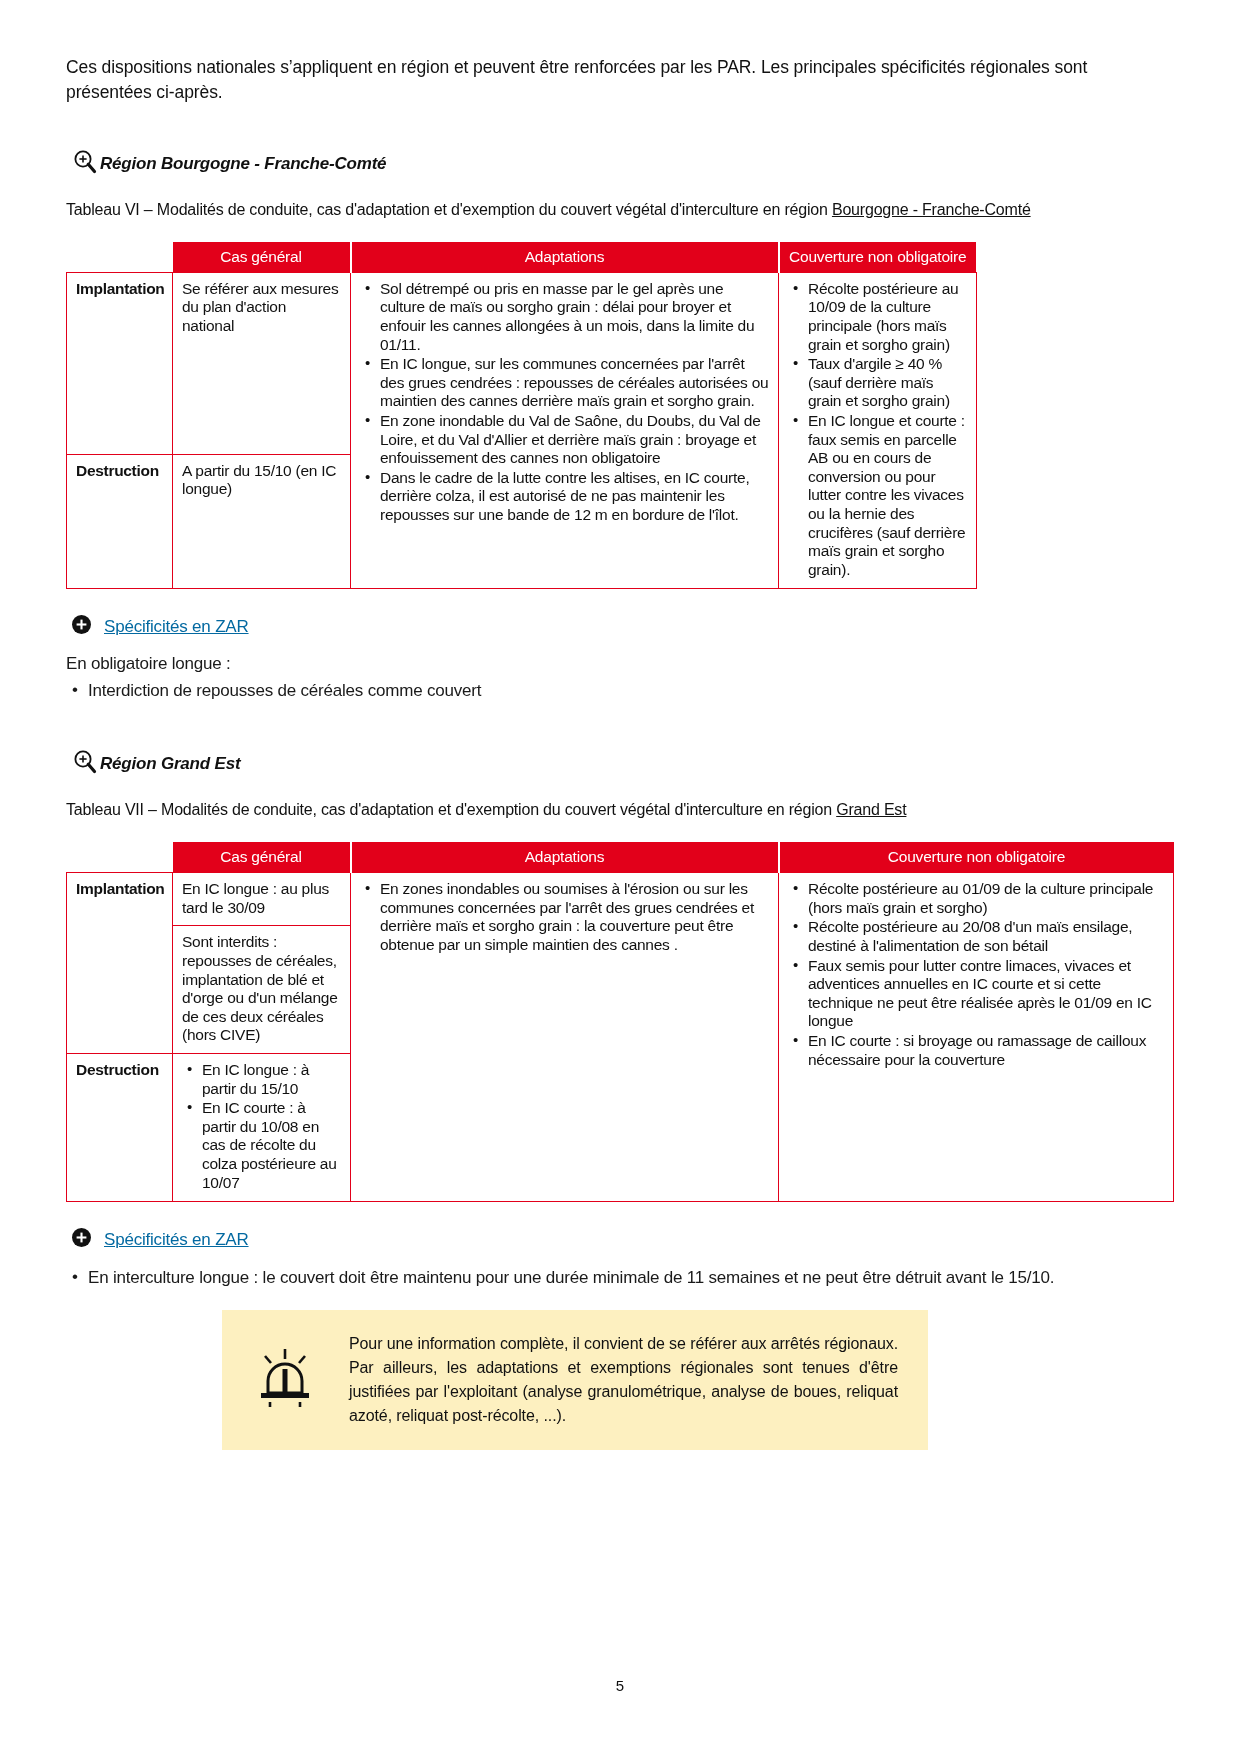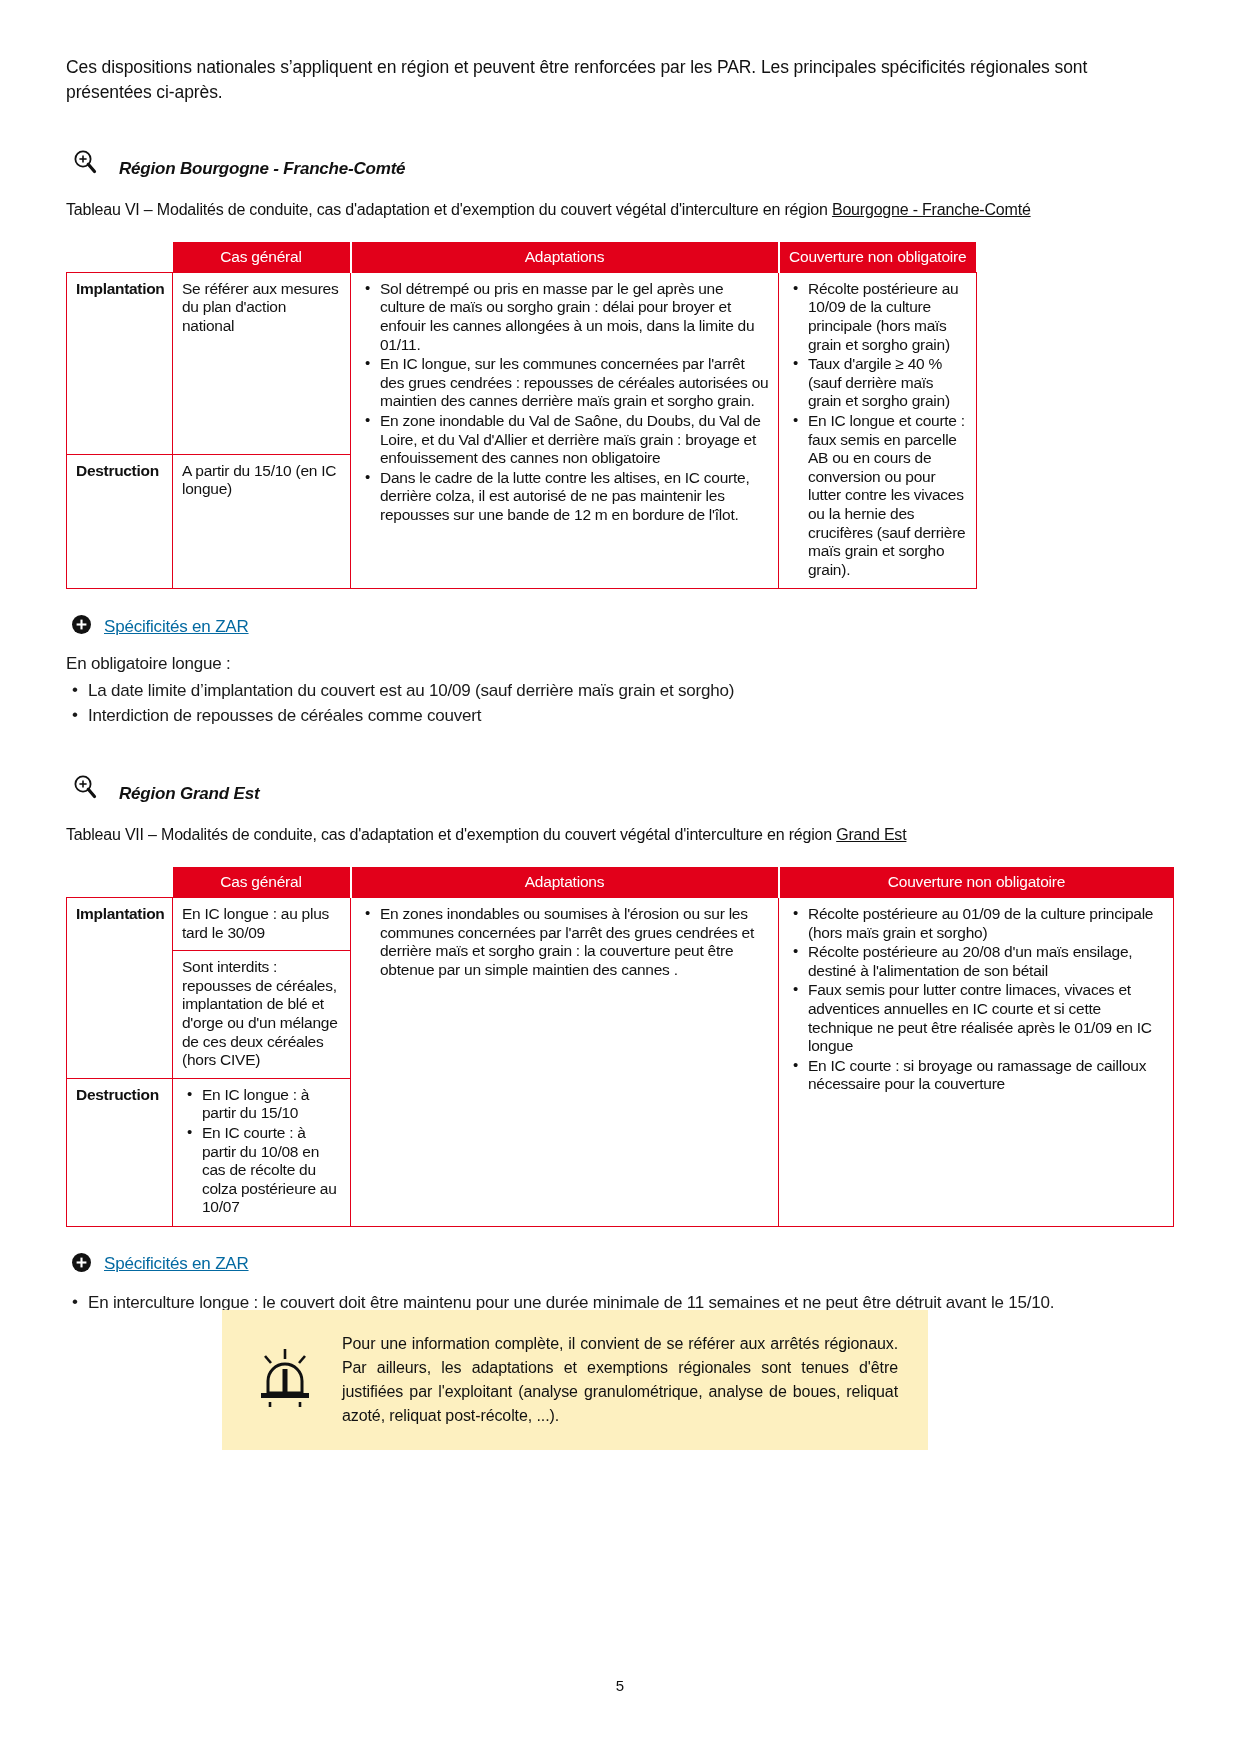--- a/index.html
+++ b/index.html
@@ -33,22 +33,22 @@
     color: #f4503c;
     font-size: 23px;
     font-weight: bold;
     margin: 0 0 22px 0;
     letter-spacing: -0.1px;
   }
 
   
   .region-head {
     display: flex;
-    align-items: flex-end;
-    gap: 21px;
+    align-items: center;
+    gap: 2px;
     margin: 0 0 20px 0;
     padding-left: 6px;
   }
   .zoom-icon { flex: 0 0 auto; display: block; }
   .region-name {
     font-size: 17px;
     font-weight: bold;
     font-style: italic;
     letter-spacing: -0.2px;
     color: #111;
@@ -160,21 +160,21 @@
 
   
   .callout {
     position: absolute;
     left: 222px;
     top: 1310px;
     width: 706px;
     background: #fdf0c0;
     display: flex;
     align-items: center;
-    gap: 28px;
+    gap: 35px;
     padding: 22px 30px 22px 34px;
   }
   .callout-text {
     font-size: 16px;
     line-height: 1.5;
     text-align: justify;
     letter-spacing: -0.1px;
     color: #111;
   }
 
@@ -257,21 +257,20 @@
       <svg width="19" height="19" viewBox="0 0 19 19">
         <circle cx="9.5" cy="9.5" r="9.5" fill="#111"></circle>
         <line x1="9.5" y1="4.6" x2="9.5" y2="14.4" stroke="#fff" stroke-width="2.1"></line>
         <line x1="4.6" y1="9.5" x2="14.4" y2="9.5" stroke="#fff" stroke-width="2.1"></line>
       </svg>
     </span>
     <span class="zar-title">Spécificités en ZAR</span>
   </div>
   <p class="zar-lead">En obligatoire longue :</p>
   <ul class="zar-list">
-    <li>La date limite d’implantation du couvert est au 10/09 (sauf derrière maïs grain et sorgho)</li>
     <li>Interdiction de repousses de céréales comme couvert</li>
   </ul>
 
   <div class="region-head" style="margin-top:46px;">
     <span class="zoom-icon">
       <svg width="26" height="26" viewBox="0 0 26 26">
         <circle cx="11" cy="10" r="7.6" fill="none" stroke="#111" stroke-width="1.8"></circle>
         <line x1="11" y1="6.4" x2="11" y2="13.6" stroke="#111" stroke-width="1.6"></line>
         <line x1="7.4" y1="10" x2="14.6" y2="10" stroke="#111" stroke-width="1.6"></line>
         <line x1="16.3" y1="15.3" x2="22.5" y2="22.5" stroke="#111" stroke-width="3.2" stroke-linecap="round"></line>

